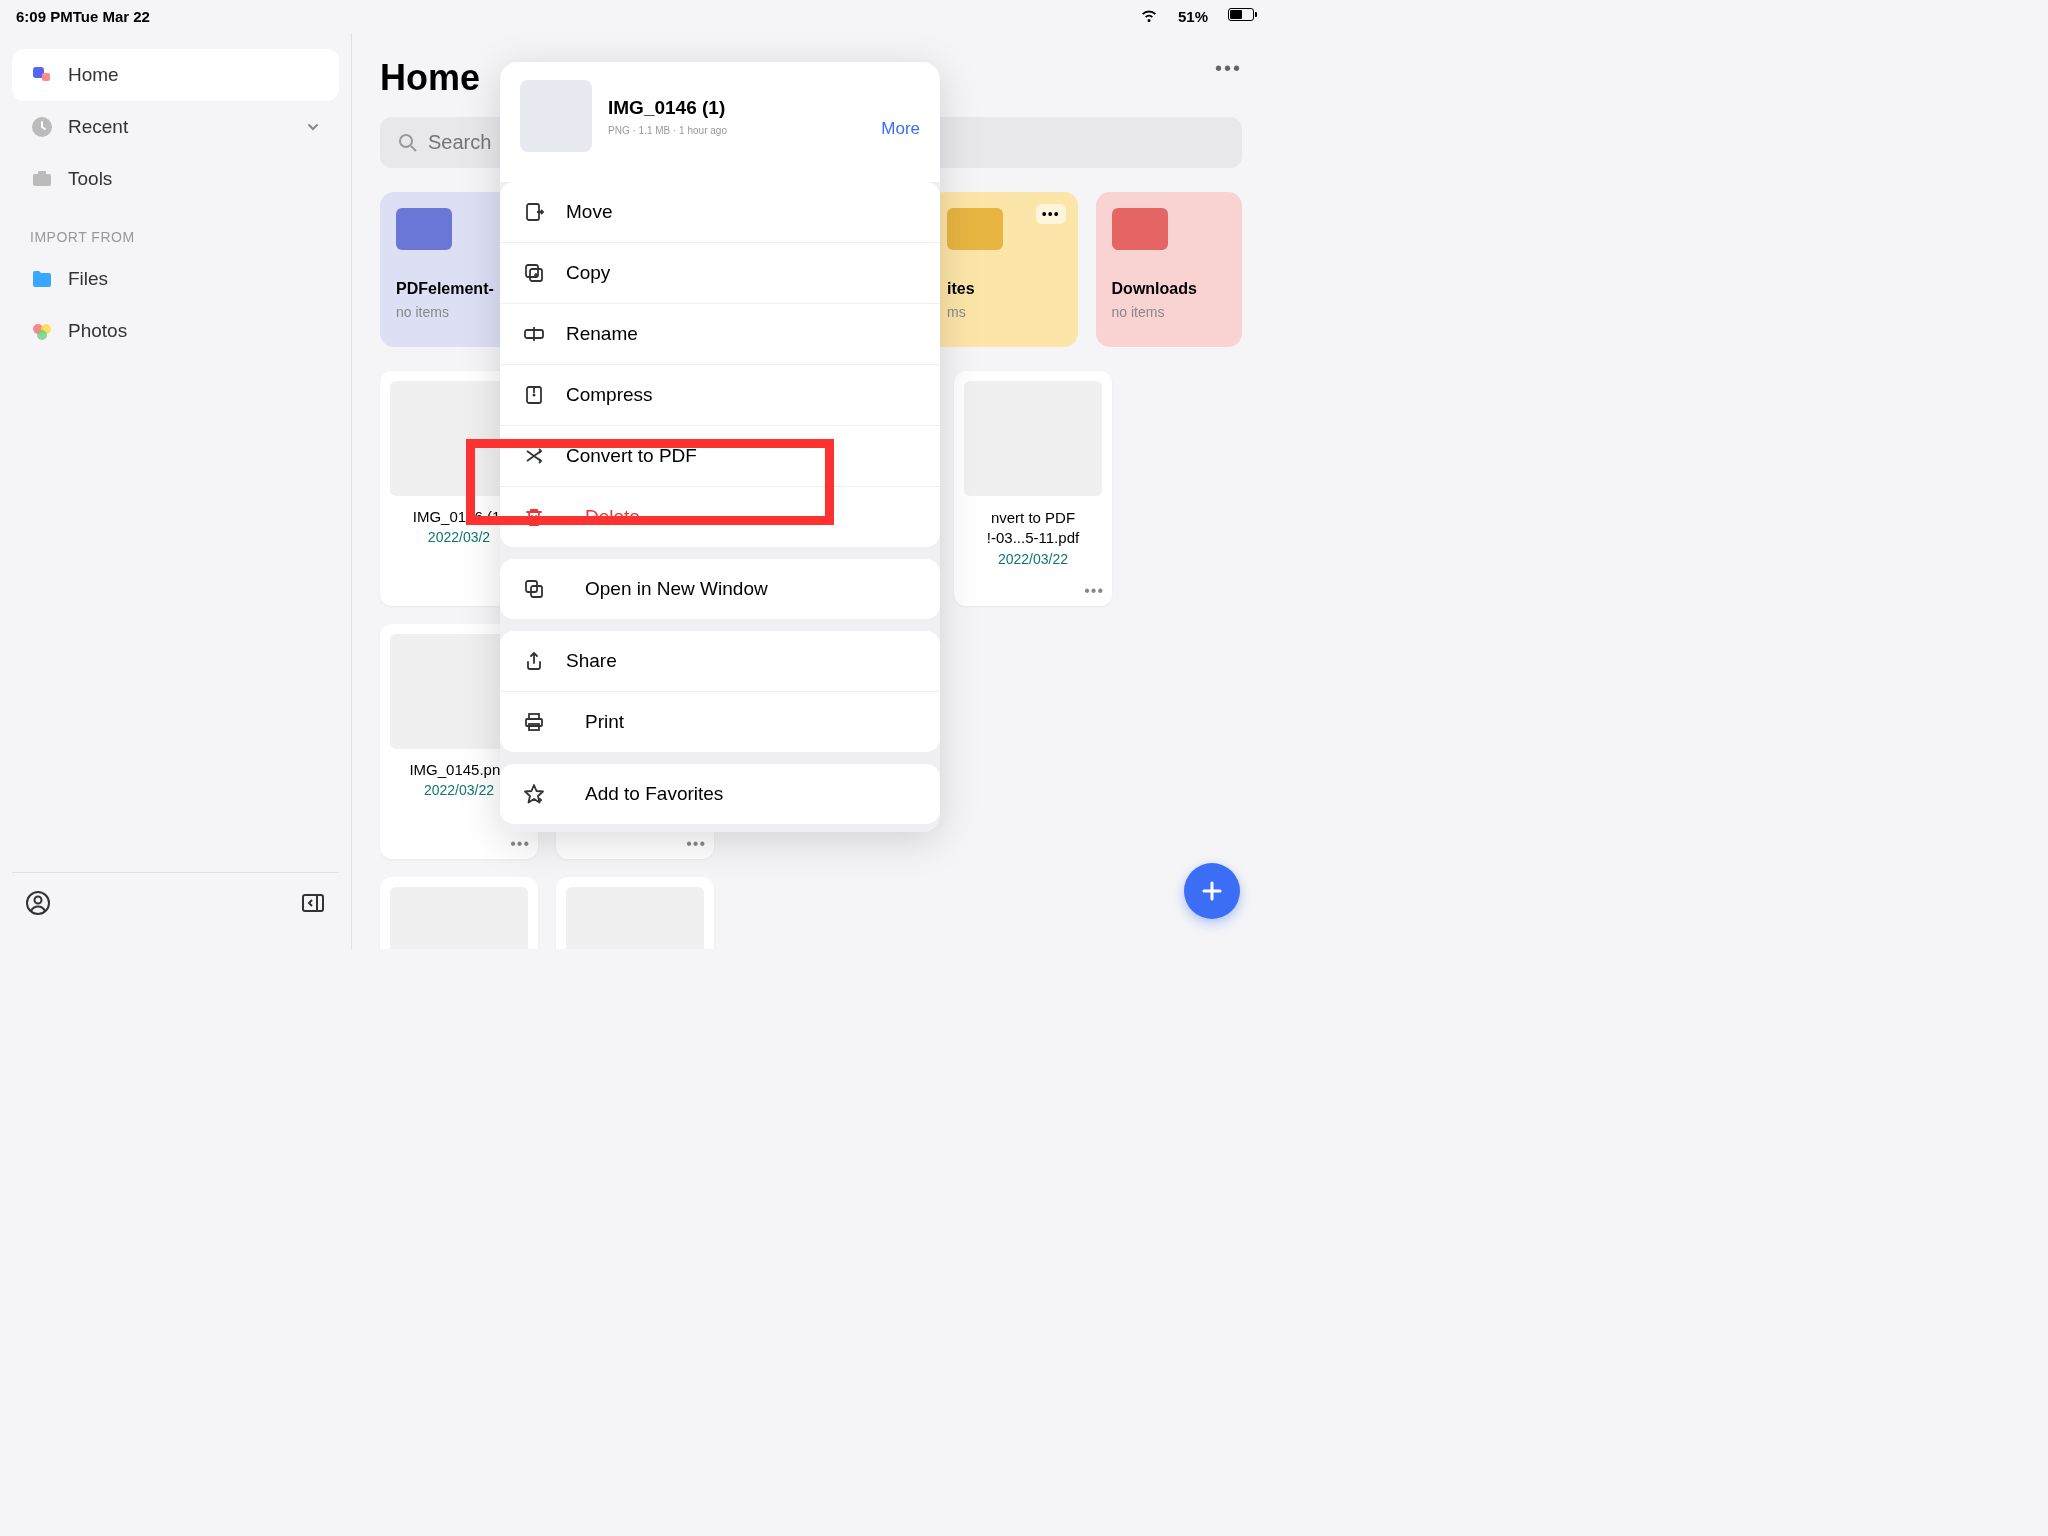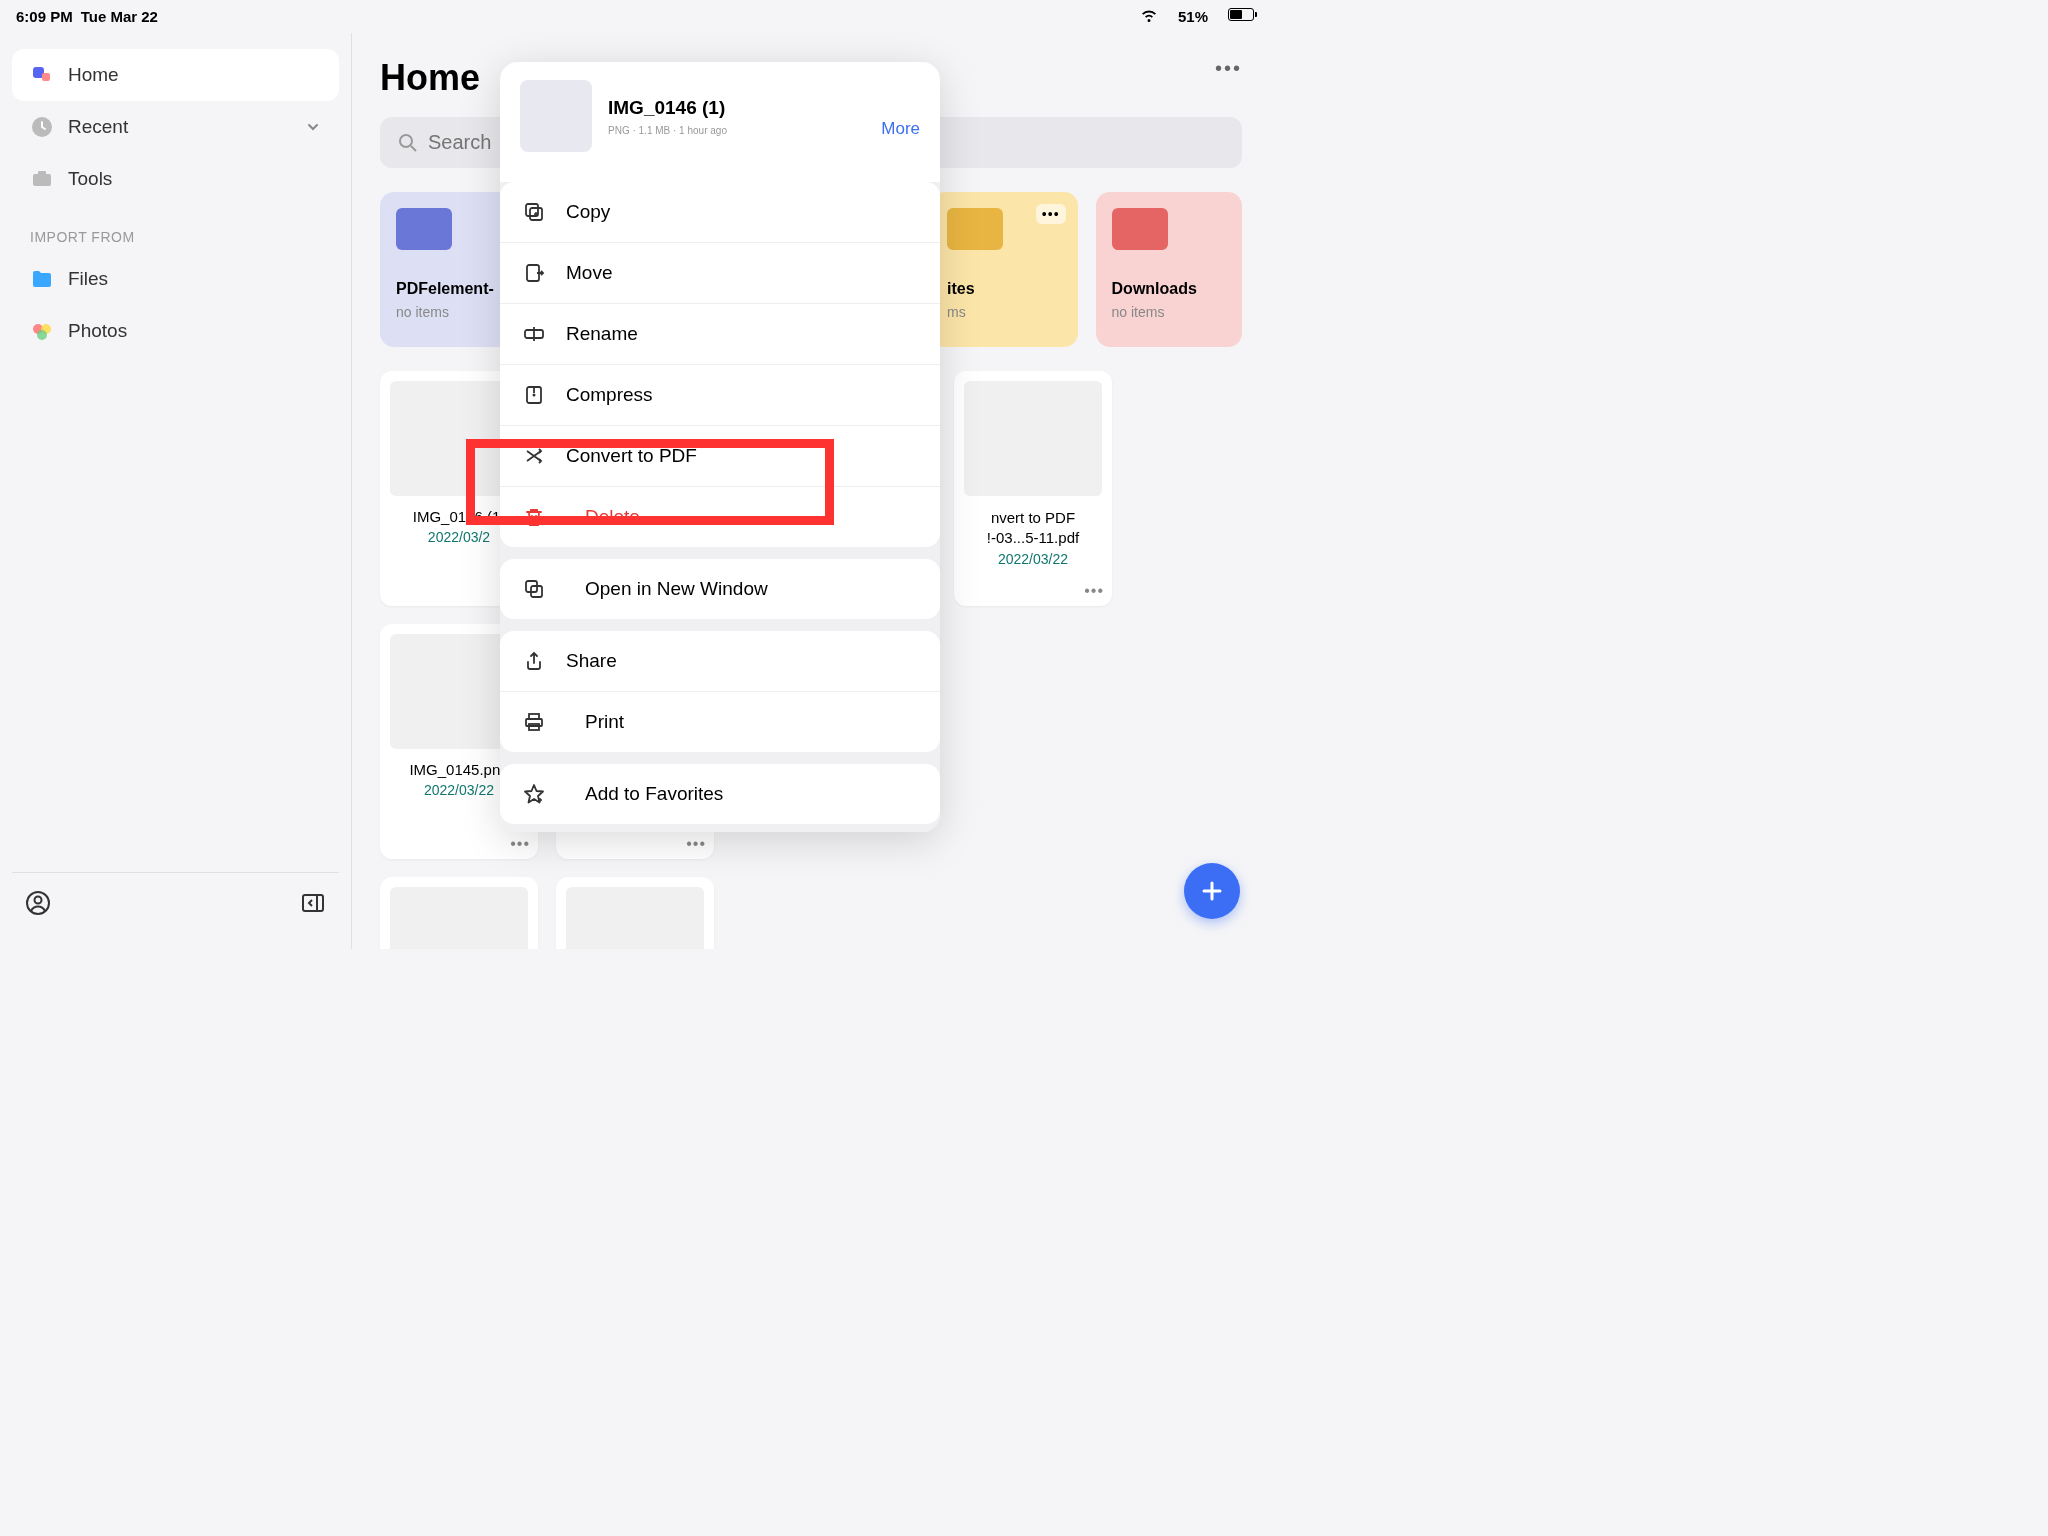--- a/index.html
+++ b/index.html
@@ -1,19 +1,19 @@
 <!DOCTYPE html>
 <html><head>
   <meta charset="utf-8">
   <style>
     * { margin: 0; padding: 0; box-sizing: border-box; font-family: -apple-system, BlinkMacSystemFont, 'Segoe UI', sans-serif; }
     body { width: 1270px; height: 952px; background: #f5f5f7; overflow: hidden; position: relative; }
     
     .status-bar { display: flex; justify-content: space-between; align-items: center; padding: 8px 16px; font-size: 15px; font-weight: 600; }
-    .status-left { display: flex; gap: 8px; }
+    .status-left { display: flex; }
     .status-right { display: flex; align-items: flex-start; gap: 20px; }
     .battery-icon { width: 26px; height: 13px; border: 1.5px solid #000; border-radius: 3px; position: relative; }
     .battery-icon::after { content: ''; position: absolute; right: -4px; top: 3px; width: 2px; height: 5px; background: #000; border-radius: 0 1px 1px 0; }
     .battery-fill { position: absolute; left: 1px; top: 1px; bottom: 1px; width: 51%; background: #000; border-radius: 1px; }
     
     .app-body { display: flex; height: calc(100% - 36px); }
     
     .sidebar { width: 352px; background: #f5f5f7; padding: 16px 12px; display: flex; flex-direction: column; border-right: 1px solid #e0e0e0; }
     .sidebar-item { display: flex; align-items: center; gap: 14px; padding: 14px 18px; border-radius: 12px; font-size: 19px; color: #333; cursor: pointer; }
     .sidebar-item.active { background: #fff; font-weight: 500; }
@@ -250,39 +250,39 @@
       <div class="popup-title">IMG_0146 (1)</div>
       <div class="popup-meta">PNG  ·  1.1 MB  ·  1 hour ago</div>
     </div>
     <div class="popup-more">More</div>
   </div>
   <div class="popup-body">
     <div class="popup-section">
       <div class="menu-item">
         <span class="menu-icon">
             <svg width="22" height="22" viewBox="0 0 22 22">
+              <rect x="4" y="3" width="12" height="16" rx="2" stroke="#333" stroke-width="1.8" fill="none"></rect>
+              <path d="M14 11h6m-2-2l2 2-2 2" stroke="#333" stroke-width="1.8" fill="none"></path>
+            </svg>
+          </span>
+        <span>Move</span>
+      </div>
+      <div class="menu-item">
+        <span class="menu-icon">
+            <svg width="22" height="22" viewBox="0 0 22 22">
               <rect x="3" y="3" width="12" height="12" rx="2" stroke="#333" stroke-width="1.8" fill="none"></rect>
               <rect x="7" y="7" width="12" height="12" rx="2" stroke="#333" stroke-width="1.8" fill="none"></rect>
               <path d="M11 13h4M13 11v4" stroke="#333" stroke-width="1.5"></path>
             </svg>
           </span>
         <span>Copy</span>
       </div>
       <div class="menu-item">
         <span class="menu-icon">
             <svg width="22" height="22" viewBox="0 0 22 22">
-              <rect x="4" y="3" width="12" height="16" rx="2" stroke="#333" stroke-width="1.8" fill="none"></rect>
-              <path d="M14 11h6m-2-2l2 2-2 2" stroke="#333" stroke-width="1.8" fill="none"></path>
-            </svg>
-          </span>
-        <span>Move</span>
-      </div>
-      <div class="menu-item">
-        <span class="menu-icon">
-            <svg width="22" height="22" viewBox="0 0 22 22">
               <rect x="2" y="7" width="18" height="8" rx="2" stroke="#333" stroke-width="1.8" fill="none"></rect>
               <line x1="11" y1="4" x2="11" y2="18" stroke="#333" stroke-width="1.8"></line>
             </svg>
           </span>
         <span>Rename</span>
       </div>
       <div class="menu-item">
         <span class="menu-icon">
             <svg width="22" height="22" viewBox="0 0 22 22">
               <rect x="4" y="3" width="14" height="16" rx="2" stroke="#333" stroke-width="1.8" fill="none"></rect>

